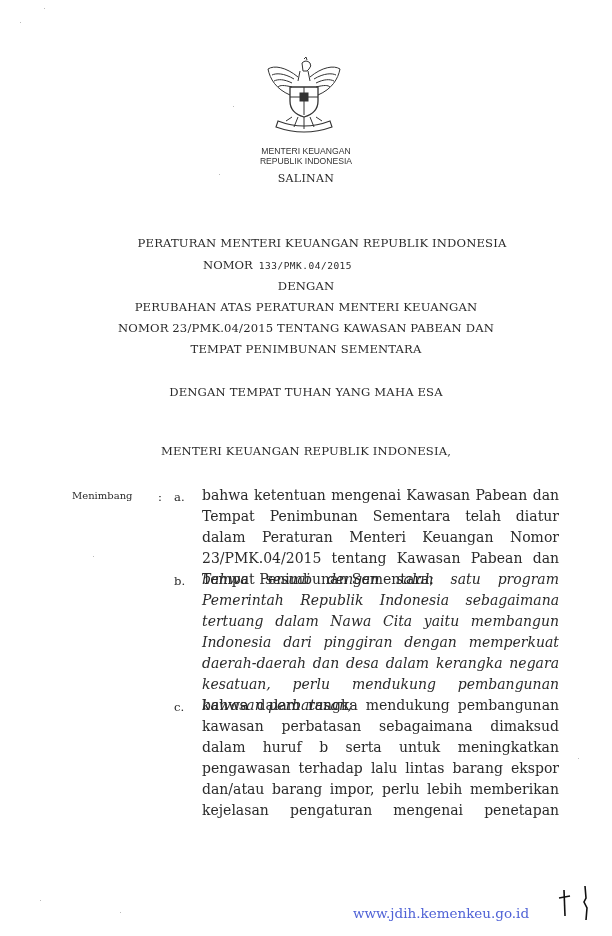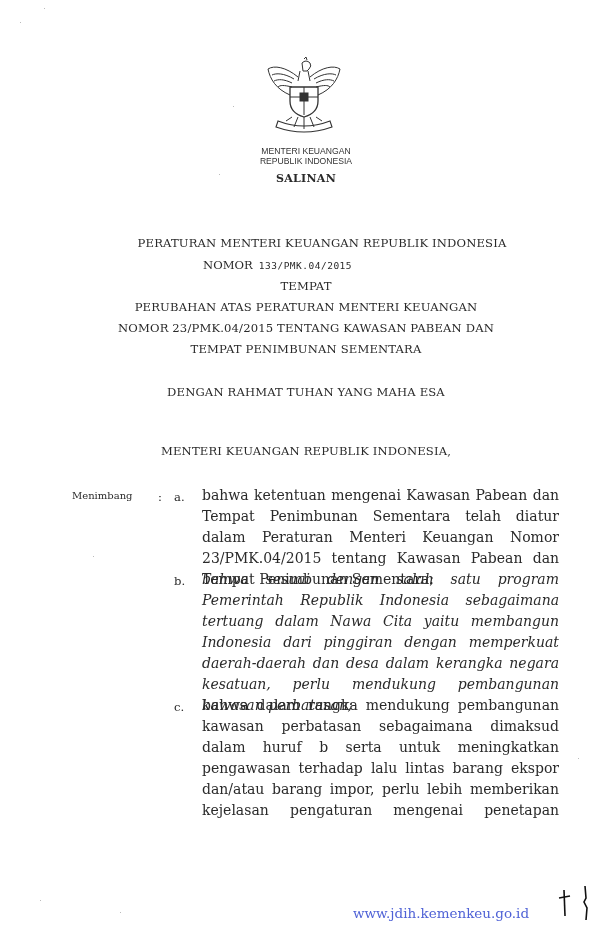--- a/index.html
+++ b/index.html
@@ -2,21 +2,21 @@
 <html><head>
 <meta charset="utf-8">
 <style>
   html, body { margin:0; padding:0; background:#fff; }
   body { width:612px; height:936px; position:relative; overflow:hidden;
          font-family:"DejaVu Serif","Liberation Serif",serif; color:#2a2a2a; }
   .abs { position:absolute; }
   .emblem { left:264px; top:57px; width:80px; height:84px; }
   .ministry { left:230px; width:152px; text-align:center;
               font-family:"Liberation Sans",sans-serif; font-size:8.6px; color:#333; line-height:10px; }
-  .salinan { left:230px; width:152px; top:172px; text-align:center; font-weight:bold; font-size:11px; letter-spacing:0.3px; }
+  .salinan { left:230px; width:152px; top:172px; text-align:center; font-weight:normal; font-size:11px; letter-spacing:0.3px; }
   .title-line { left:0; width:612px; text-align:center; font-size:11.6px; letter-spacing:0.15px; }
   .nomor { left:203px; top:258px; font-size:11.6px; }
   .nomor .num { font-family:"DejaVu Sans Mono","Liberation Mono",monospace; font-size:9.5px; margin-left:6px; letter-spacing:0.5px; }
   .menimbang { left:72px; top:490px; font-size:10px; }
   .colon { left:158px; top:490px; font-size:11.6px; }
   .marker { left:174px; font-size:11.6px; }
   .para { left:202px; width:357px; font-size:14px; line-height:21px; text-align:justify; text-align-last:left; }
   .url { left:353px; top:905px; font-size:13.5px; color:#4f62d6; }
   .sig { left:555px; top:884px; width:40px; height:40px; }
   .speck { position:absolute; width:1px; height:1px; background:#bbb; }
@@ -58,26 +58,26 @@
 </div>
 
 <div class="abs ministry" style="top:146px;">MENTERI KEUANGAN</div>
 <div class="abs ministry" style="top:156px;">REPUBLIK INDONESIA</div>
 <div class="abs salinan">SALINAN</div>
 
 <div class="abs title-line" style="top:236px;padding-left:16px;">PERATURAN MENTERI KEUANGAN REPUBLIK INDONESIA</div>
 <div class="abs nomor">
   <span>NOMOR</span><span class="num">133/PMK.04/2015</span>
 </div>
-<div class="abs title-line" style="top:279px;">TEMPAT</div>
+<div class="abs title-line" style="top:279px;">DENGAN</div>
 <div class="abs title-line" style="top:300px;">PERUBAHAN ATAS PERATURAN MENTERI KEUANGAN</div>
 <div class="abs title-line" style="top:321px;">NOMOR 23/PMK.04/2015 TENTANG KAWASAN PABEAN DAN</div>
 <div class="abs title-line" style="top:342px;">TEMPAT PENIMBUNAN SEMENTARA</div>
 
-<div class="abs title-line" style="top:385px;">DENGAN RAHMAT TUHAN YANG MAHA ESA</div>
+<div class="abs title-line" style="top:385px;">DENGAN TEMPAT TUHAN YANG MAHA ESA</div>
 <div class="abs title-line" style="top:444px;">MENTERI KEUANGAN REPUBLIK INDONESIA,</div>
 
 <div class="abs menimbang">Menimbang</div>
 <div class="abs colon">:</div>
 
 <div class="abs marker" style="top:490px;">a.</div>
 <div class="abs para" style="top:485px;">bahwa ketentuan mengenai Kawasan Pabean dan Tempat Penimbunan Sementara telah diatur dalam Peraturan Menteri Keuangan Nomor 23/PMK.04/2015 tentang Kawasan Pabean dan Tempat Penimbunan Sementara;</div>
 
 <div class="abs marker" style="top:574px;">b.</div>
 <div class="abs para" style="top:569px;font-style:italic;">bahwa sesuai dengan salah satu program Pemerintah Republik Indonesia sebagaimana tertuang dalam Nawa Cita yaitu membangun Indonesia dari pinggiran dengan memperkuat daerah-daerah dan desa dalam kerangka negara kesatuan, perlu mendukung pembangunan kawasan perbatasan;</div>

